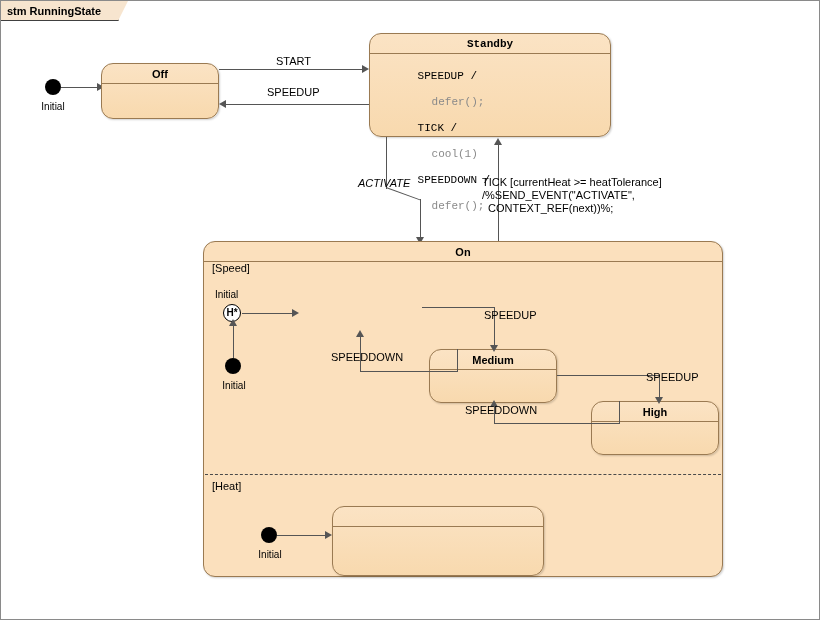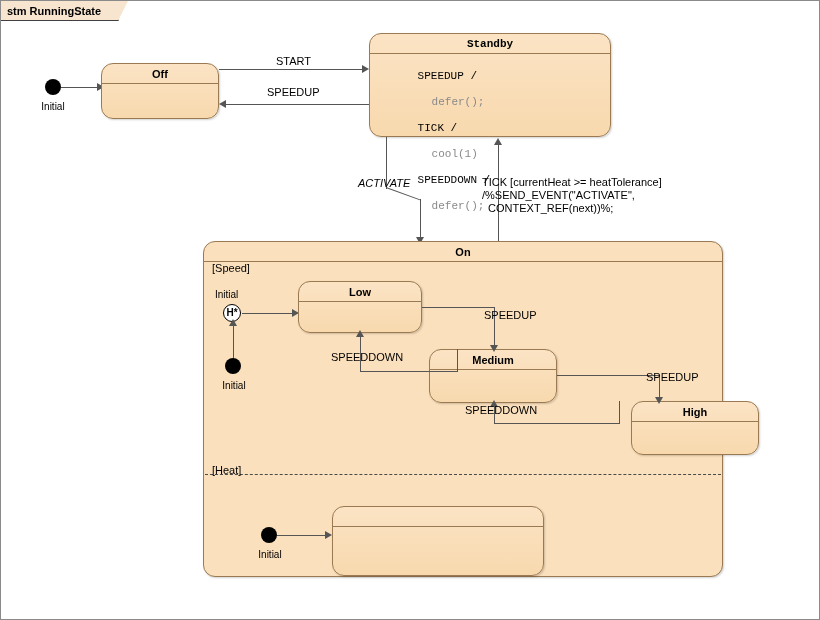--- a/index.html
+++ b/index.html
@@ -173,45 +173,41 @@
   <div class="arrow arrow-u" style="left:493px; top:137px;"></div>
   <div class="edge-label" style="left:481px; top:175px;">TICK [currentHeat &gt;= heatTolerance]
 /%SEND_EVENT("ACTIVATE",
   CONTEXT_REF(next))%;</div>
 
   <div class="state composite" style="left:202px; top:240px; width:520px; height:336px;">
     <div class="state-title">On</div>
     <div class="state-sep" style="top:19px;"></div>
     <div class="region-label" style="left:8px; top:20px;">[Speed]</div>
     <div class="region-divider" style="left:1px; right:1px; top:232px;"></div>
-    <div class="region-label" style="left:8px; top:222px;">[Heat]</div>
+    <div class="region-label" style="left:8px; top:238px;">[Heat]</div>
   </div>
 
   <div class="hist-node" style="left:222px; top:303px;">H*</div>
   <div class="hist-label" style="left:214px; top:288px;">Initial</div>
 
   <div class="line h" style="left:241px; top:312px; width:50px;"></div>
   <div class="arrow arrow-r" style="left:291px; top:308px;"></div>
 
   <div class="init-node" style="left:224px; top:357px;"></div>
   <div class="init-label" style="left:206px; top:379px; width:54px;">Initial</div>
   <div class="line v" style="left:232px; top:321px; height:36px;"></div>
   <div class="arrow arrow-u" style="left:228px; top:318px;"></div>
 
-  <div class="state" style="left:297px; top:280px; width:124px; height:52px;">
-    <div class="state-title">Low</div>
-    <div class="state-sep" style="top:19px;"></div>
-  </div>
 
   <div class="state" style="left:428px; top:348px; width:128px; height:54px;">
     <div class="state-title">Medium</div>
     <div class="state-sep" style="top:19px;"></div>
   </div>
 
-  <div class="state" style="left:590px; top:400px; width:128px; height:54px;margin-left:40px;">
+  <div class="state" style="left:590px; top:400px; width:128px; height:54px;">
     <div class="state-title">High</div>
     <div class="state-sep" style="top:19px;"></div>
   </div>
 
   <div class="line h" style="left:421px; top:306px; width:72px;"></div>
   <div class="line v" style="left:493px; top:306px; height:42px;"></div>
   <div class="arrow arrow-d" style="left:489px; top:344px;"></div>
   <div class="edge-label" style="left:483px; top:308px;">SPEEDUP</div>
 
   <div class="line v" style="left:456px; top:348px; height:22px;"></div>

